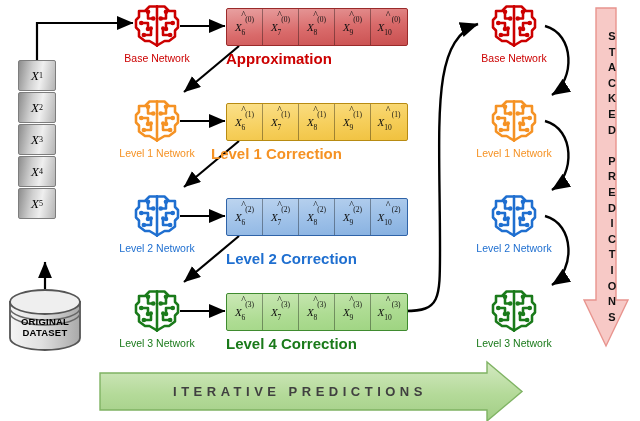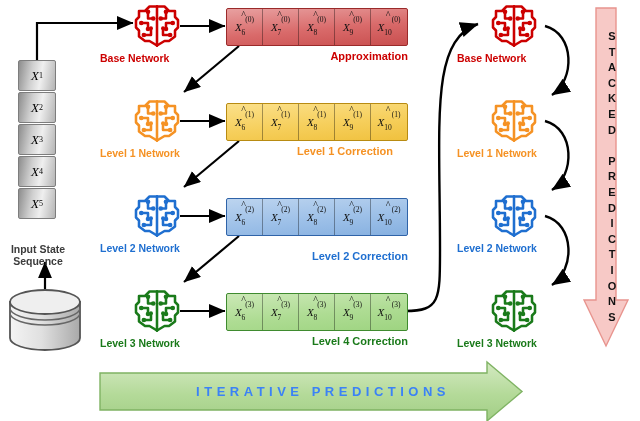--- a/index.html
+++ b/index.html
@@ -24,22 +24,22 @@
     left:6px;top:243px;width:64px;text-align:center;
     font-size:10.5px;font-weight:bold;color:#3c3c3c;line-height:12px;
   }
   .db-label{
     left:8px;top:316px;width:74px;text-align:center;
     font-size:9.5px;font-weight:bold;color:#000;line-height:11px;
     letter-spacing:.2px;
   }
 
   
-  .netlabel{font-size:10.5px;font-weight:bold;white-space:nowrap;}
-  .rowlabel{font-size:11px;font-weight:bold;white-space:nowrap;text-align:right;}
+  .netlabel{font-size:10.5px;font-weight:normal;white-space:nowrap;text-align:center;}
+  .rowlabel{font-size:15px;font-weight:bold;white-space:nowrap;text-align:left;}
 
   
   .vecrow{display:flex;height:36px;}
   .cell{
     width:36px;height:36px;box-sizing:border-box;
     display:flex;align-items:center;justify-content:center;
     font-family:"Liberation Serif",serif;font-size:11px;color:#111;
     border-right:1px solid rgba(0,0,0,.35);
   }
   .cell:last-child{border-right:none;}
@@ -50,22 +50,22 @@
   .xhat sub{font-size:7.5px;font-style:normal;position:relative;top:2px;}
   .xhat sup{font-size:7.5px;font-style:normal;position:relative;top:-4px;left:0px;}
 
   .row-red   {background:linear-gradient(175deg,#e8a0a0 0%,#d96a6a 55%,#c94f4f 100%);border-color:#9a2a2a;}
   .row-yellow{background:linear-gradient(175deg,#fbe08a 0%,#f6cf5c 55%,#f0c13e 100%);border-color:#b88b12;}
   .row-blue  {background:linear-gradient(175deg,#bcd4ef 0%,#9dc0e8 55%,#86b0e0 100%);border-color:#2f63a8;}
   .row-green {background:linear-gradient(175deg,#cbe8b6 0%,#aedc93 55%,#9ed481 100%);border-color:#3f8b2f;}
 
   
   .banner-text-h{
-    position:absolute;left:150px;top:384px;width:300px;text-align:right;
-    font-size:13px;font-weight:bold;letter-spacing:4.5px;color:#3b82f6;
+    position:absolute;left:150px;top:384px;width:300px;text-align:center;
+    font-size:13px;font-weight:bold;letter-spacing:4.5px;color:#404040;
   }
   .banner-text-v{
     position:absolute;left:592px;top:30px;width:26px;
     font-size:11px;font-weight:bold;letter-spacing:3.6px;color:#111;
     writing-mode:vertical-rl;text-orientation:upright;
   }
   svg{display:block;}
 </style>
 </head>
 <body>
@@ -168,25 +168,25 @@
     <div class="state-cell">
       <span>X</span>
         <sub>4</sub>
     </div>
     <div class="state-cell">
       <span>X</span>
         <sub>5</sub>
     </div>
   </div>
 
-  <div class="abs seq-label">
-    <div>Input State</div>
-    <div>Sequence</div>
+
+  <div class="abs db-label">
+    <div>ORIGINAL</div>
+    <div>DATASET</div>
   </div>
-
 
   <div id="dyn">
       <div class="abs" style="left:133px;top:2px">
         <svg width="48" height="48" viewBox="0 0 64 64">
     <g fill="none" stroke="#CC0000" stroke-width="3.4" stroke-linejoin="round" stroke-linecap="round">
       <path d="M32,6 L32,58"></path>
       <path d="M32,6 L22,6 L16,12 L8,12 L8,20 L4,24 L4,34 L8,38 L8,46 L16,52 L22,52 L32,58"></path>
       <path d="M32,6 L42,6 L48,12 L56,12 L56,20 L60,24 L60,34 L56,38 L56,46 L48,52 L42,52 L32,58"></path>
       <path d="M20,14 L20,22 L27,22"></path>
       <path d="M12,28 L20,28 L20,36"></path>

